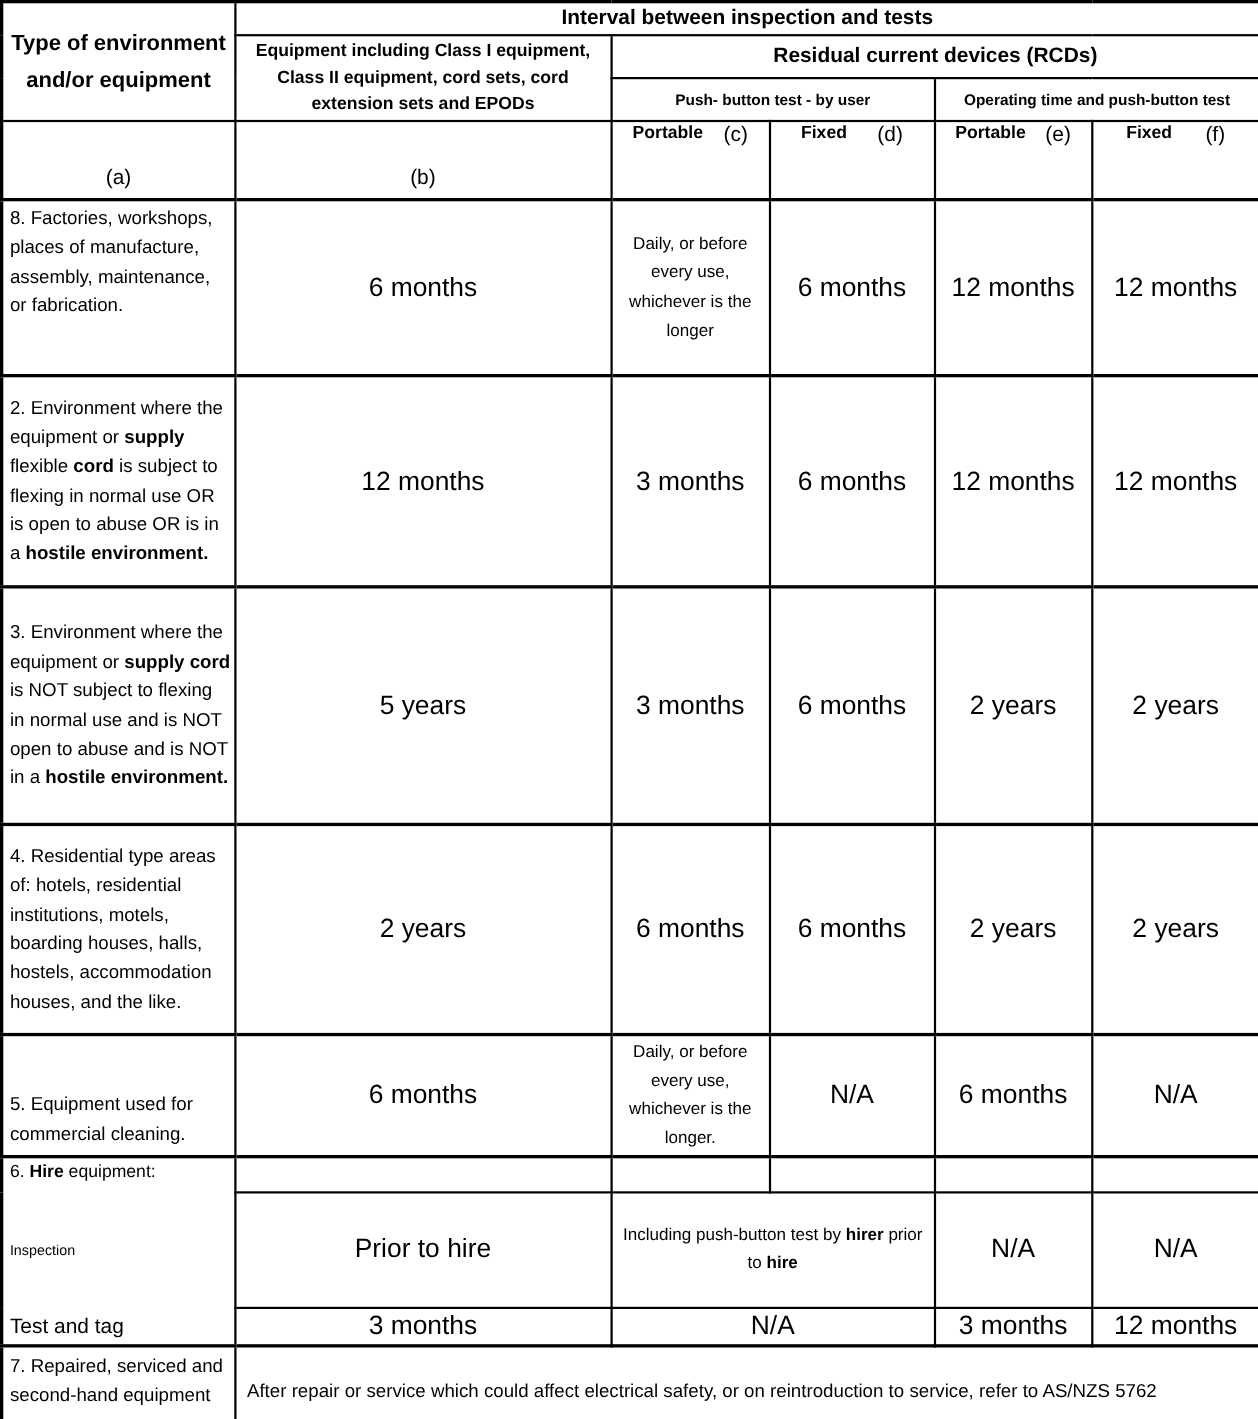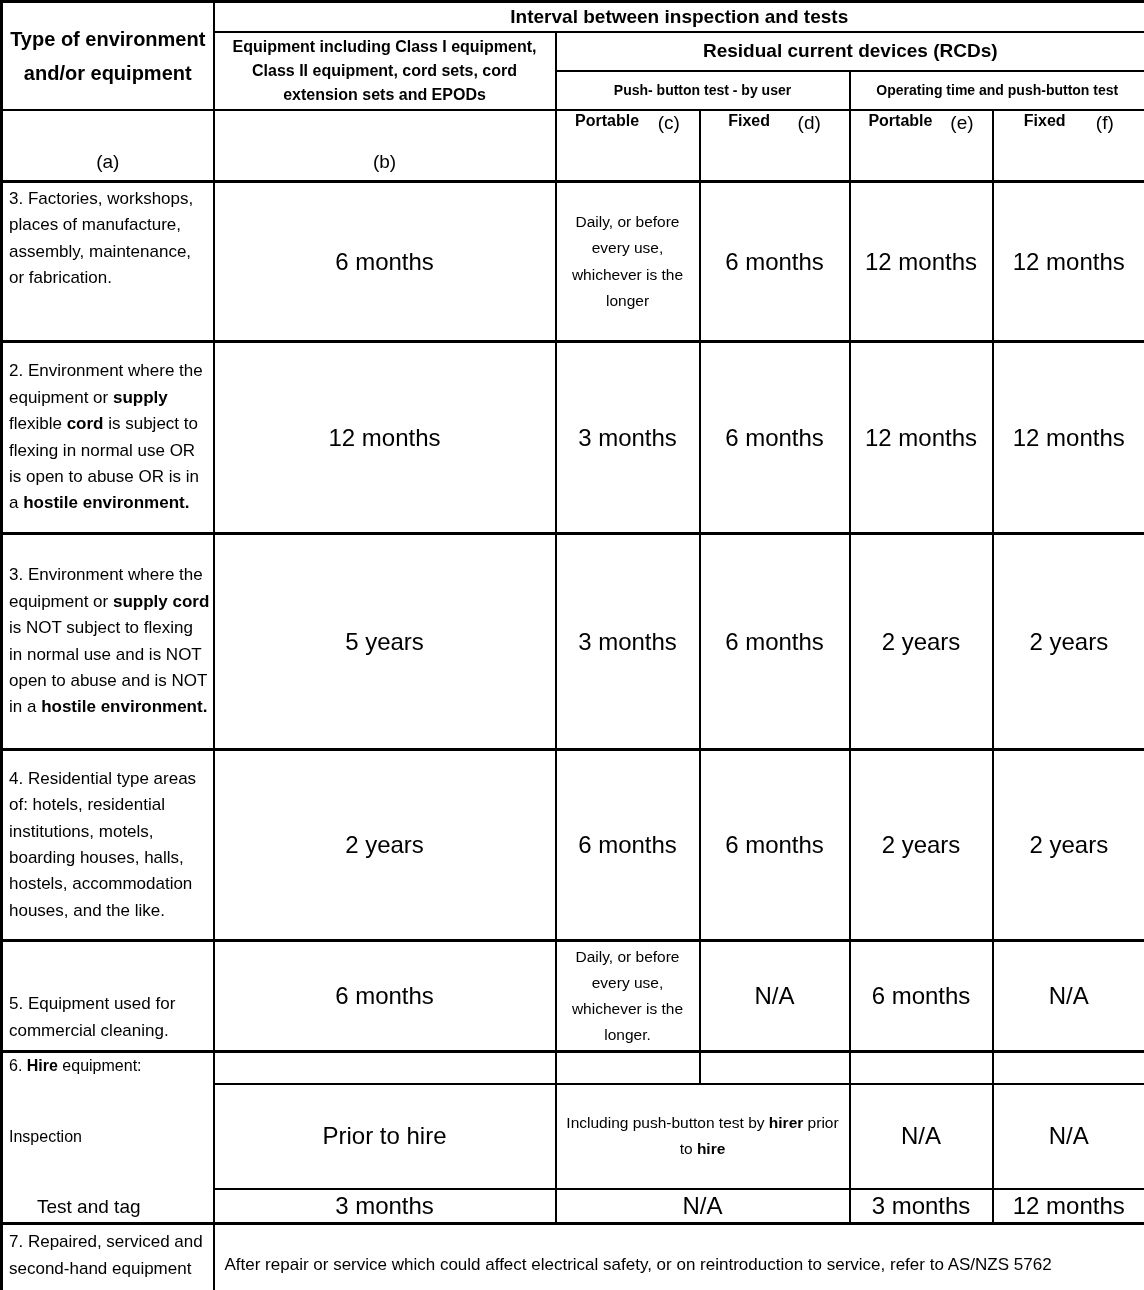--- a/index.html
+++ b/index.html
@@ -44,22 +44,22 @@
   }
   .va-top { vertical-align: top; }
   .va-bottom { vertical-align: bottom; }
   .value { font-size: 24px; }
   .small-val { font-size: 15.5px; line-height: 1.68; padding: 2px 3px; }
   .note-cell { text-align: left; font-size: 17px; padding-left: 10px; }
 
   
   .hire-inner { height: 167px; display: flex; flex-direction: column; text-align: left; padding-left: 6px; gap: 12px; }
   .hire-title { height: 30px; font-size: 16px; padding-top: 3px; }
-  .hire-sub-mid { height: 104px; display: flex; align-items: center; font-size: 16px; }
-  .hire-sub-bot { height: 33px; display: flex; align-items: center; font-size: 19px; margin-left: 28px; }
+  .hire-sub-mid { height: 104px; display: flex; align-items: center; font-size: 13px; }
+  .hire-sub-bot { height: 33px; display: flex; align-items: center; font-size: 19px; }
 
   b { font-weight: bold; }
 </style>
 </head>
 <body>
 
 <table class="main">
   <colgroup>
     <col style="width:212px">
     <col style="width:342px">
@@ -108,21 +108,21 @@
     </td>
     <td>
       <div class="pf-inner">
         <div class="pf-name">Fixed</div>
         <div class="pf-letter">(f)</div>
       </div>
     </td>
   </tr>
 
   <tr style="height:160px" class="thick">
-    <td class="label-cell va-top"><span>3.  Factories, workshops, places of manufacture, assembly, maintenance, or fabrication.</span></td>
+    <td class="label-cell va-top"><span>8.  Factories, workshops, places of manufacture, assembly, maintenance, or fabrication.</span></td>
     <td class="value">6 months</td>
     <td class="small-val">Daily, or before every use, whichever is the longer</td>
     <td class="value">6 months</td>
     <td class="value">12 months</td>
     <td class="value">12 months</td>
   </tr>
 
   <tr style="height:192px" class="thick">
     <td class="label-cell"><span>2. Environment where the equipment or </span><b>supply</b><span> flexible </span><b>cord</b><span> is subject to flexing in normal use OR is open to abuse OR is in a </span><b>hostile environment.</b></td>
     <td class="value">12 months</td>

